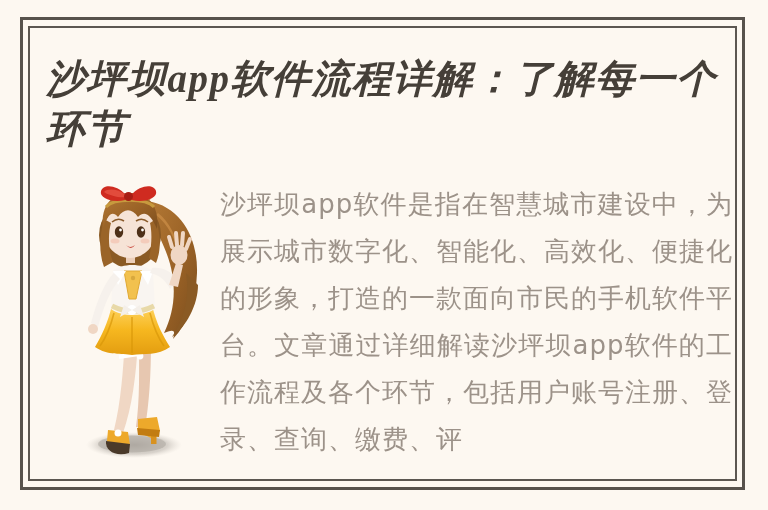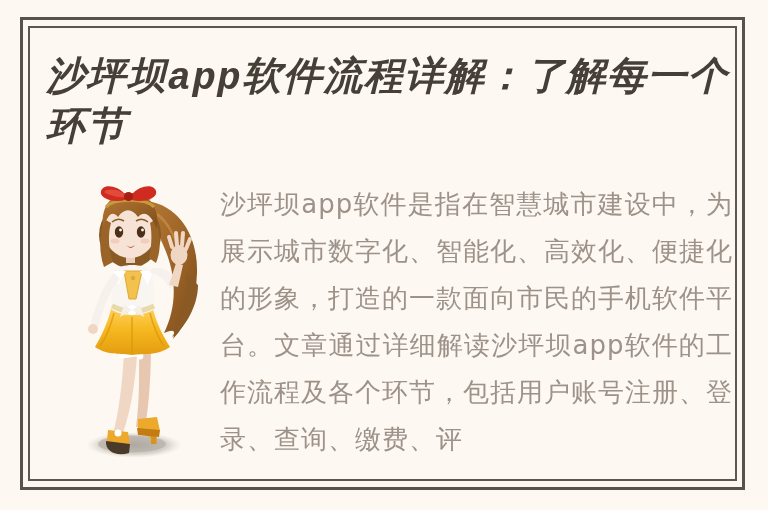--- a/index.html
+++ b/index.html
@@ -11,21 +11,21 @@
   .outer-frame{
     position:absolute;left:20px;top:17px;width:725px;height:473px;
     border:3px solid #57524c;box-sizing:border-box;
   }
   .inner-frame{
     position:absolute;left:5px;top:6px;right:5px;bottom:6px;
     border:2px solid #5c5751;box-sizing:border-box;
   }
   .article-title{
     position:absolute;left:16px;top:26px;width:700px;margin:0;
-    font-family:Liberation Mono, monospace;
+    font-family:Liberation Serif, serif;
     font-weight:bold;font-size:39px;line-height:50px;
     letter-spacing:1.5px;color:#453f38;
     font-style:italic; 
   }
   .character-figure{
     position:absolute;left:22px;top:153px;width:160px;height:285px;
   }
   .character-figure svg{width:100%;height:100%;display:block;}
   .article-body{
     position:absolute;left:190px;top:153px;right:2px;bottom:3px;margin:0;

